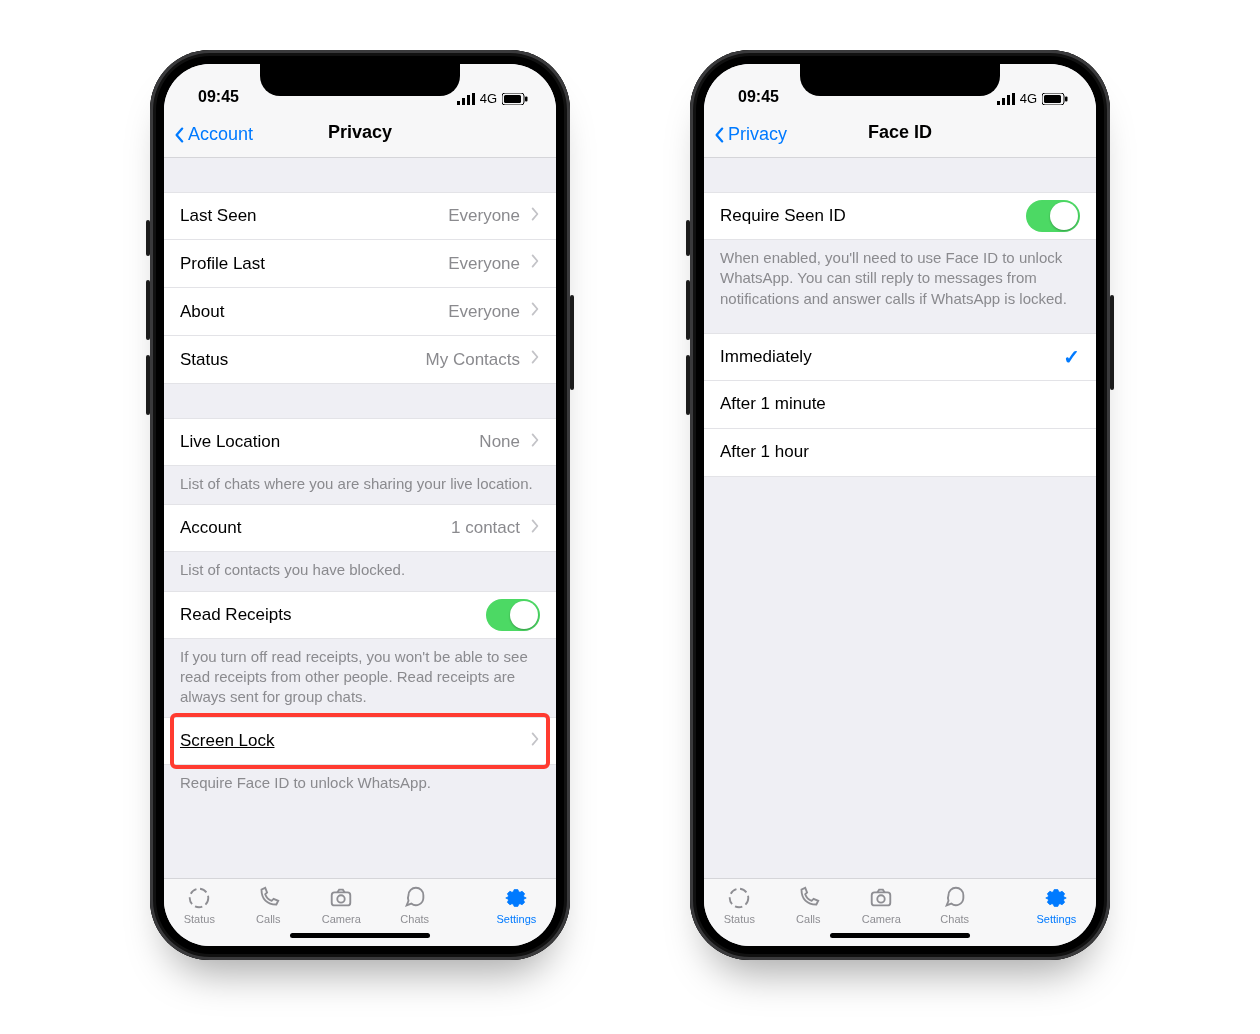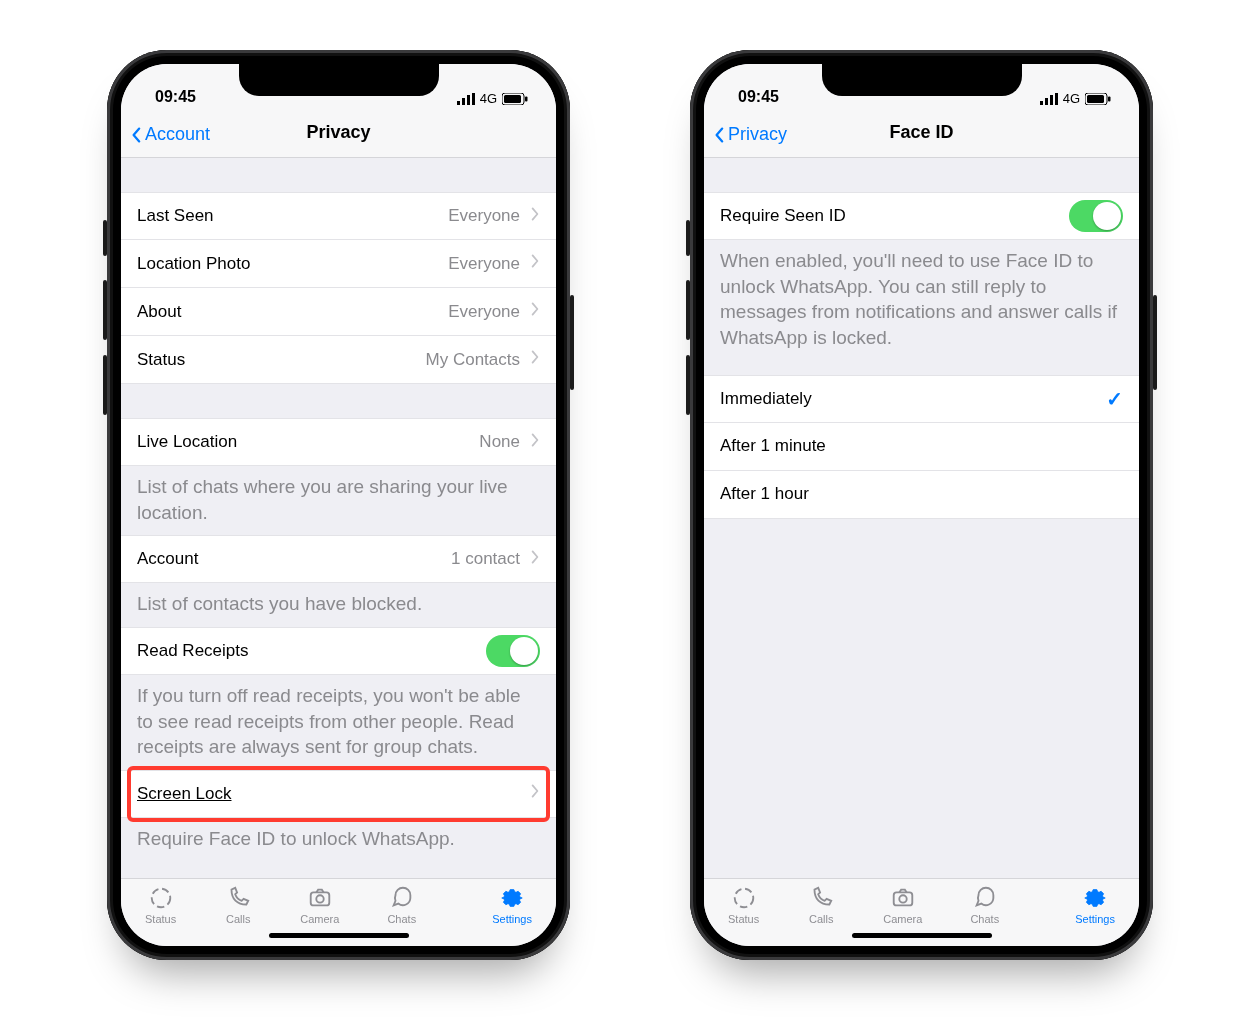--- a/index.html
+++ b/index.html
@@ -6,21 +6,21 @@
   html, body { width: 1260px; height: 1034px; }
   body {
     font-family: -apple-system, "Helvetica Neue", Helvetica, Arial, sans-serif;
     background: #ffffff;
     display: flex;
     justify-content: center;
     gap: 120px;
     padding-top: 50px;
   }
   .phone {
-    width: 463px;
+    width: 420px;
     height: 910px;
     background: #000;
     border-radius: 60px;
     padding: 14px;
     position: relative;
     box-shadow: 0 30px 40px -18px rgba(0,0,0,.35), inset 0 0 0 3px #3a3a3c, inset 0 0 0 6px #111;
   }
   .screen {
     width: 100%;
     height: 100%;
@@ -88,21 +88,21 @@
     font-size:17px;
     position:relative;
   }
   .cell.first { border-top: 1px solid #e3e3e7; }
   .cell-label { flex:0 0 auto; }
   .cell-value { margin-left:auto; color:#8a8a8e; font-size:17px; }
   .cell-chevron { margin-left:10px; color:#c3c3c7; }
   .cell-check { margin-left:auto; color:#007aff; font-size:20px; font-weight:600; }
   .footer-note {
     padding: 8px 16px 10px 16px;
-    font-size: 19px;
+    font-size: 15px;
     color: #8a8a8e;
     line-height: 1.35;
   }
 
   .toggle {
     width: 54px; height: 32px; border-radius:16px; background:#4cd964;
     position:relative; margin-left:auto;
   }
   .toggle::after {
     content:""; position:absolute; right:2px; top:2px;
@@ -186,21 +186,21 @@
       <div class="group-spacer"></div>
 
       <div class="cell first">
         <span class="cell-label">Last Seen</span>
         <span class="cell-value">Everyone</span>
         <span class="cell-chevron"><svg class="chev" viewBox="0 0 12 20">
               <polyline points="3,3 9,10 3,17" fill="none" stroke="#c3c3c7" stroke-width="2.2" stroke-linecap="round" stroke-linejoin="round"></polyline>
             </svg></span>
       </div>
       <div class="cell">
-        <span class="cell-label">Location Photo</span>
+        <span class="cell-label">Profile Last</span>
         <span class="cell-value">Everyone</span>
         <span class="cell-chevron"><svg class="chev" viewBox="0 0 12 20">
               <polyline points="3,3 9,10 3,17" fill="none" stroke="#c3c3c7" stroke-width="2.2" stroke-linecap="round" stroke-linejoin="round"></polyline>
             </svg></span>
       </div>
       <div class="cell">
         <span class="cell-label">About</span>
         <span class="cell-value">Everyone</span>
         <span class="cell-chevron"><svg class="chev" viewBox="0 0 12 20">
               <polyline points="3,3 9,10 3,17" fill="none" stroke="#c3c3c7" stroke-width="2.2" stroke-linecap="round" stroke-linejoin="round"></polyline>

